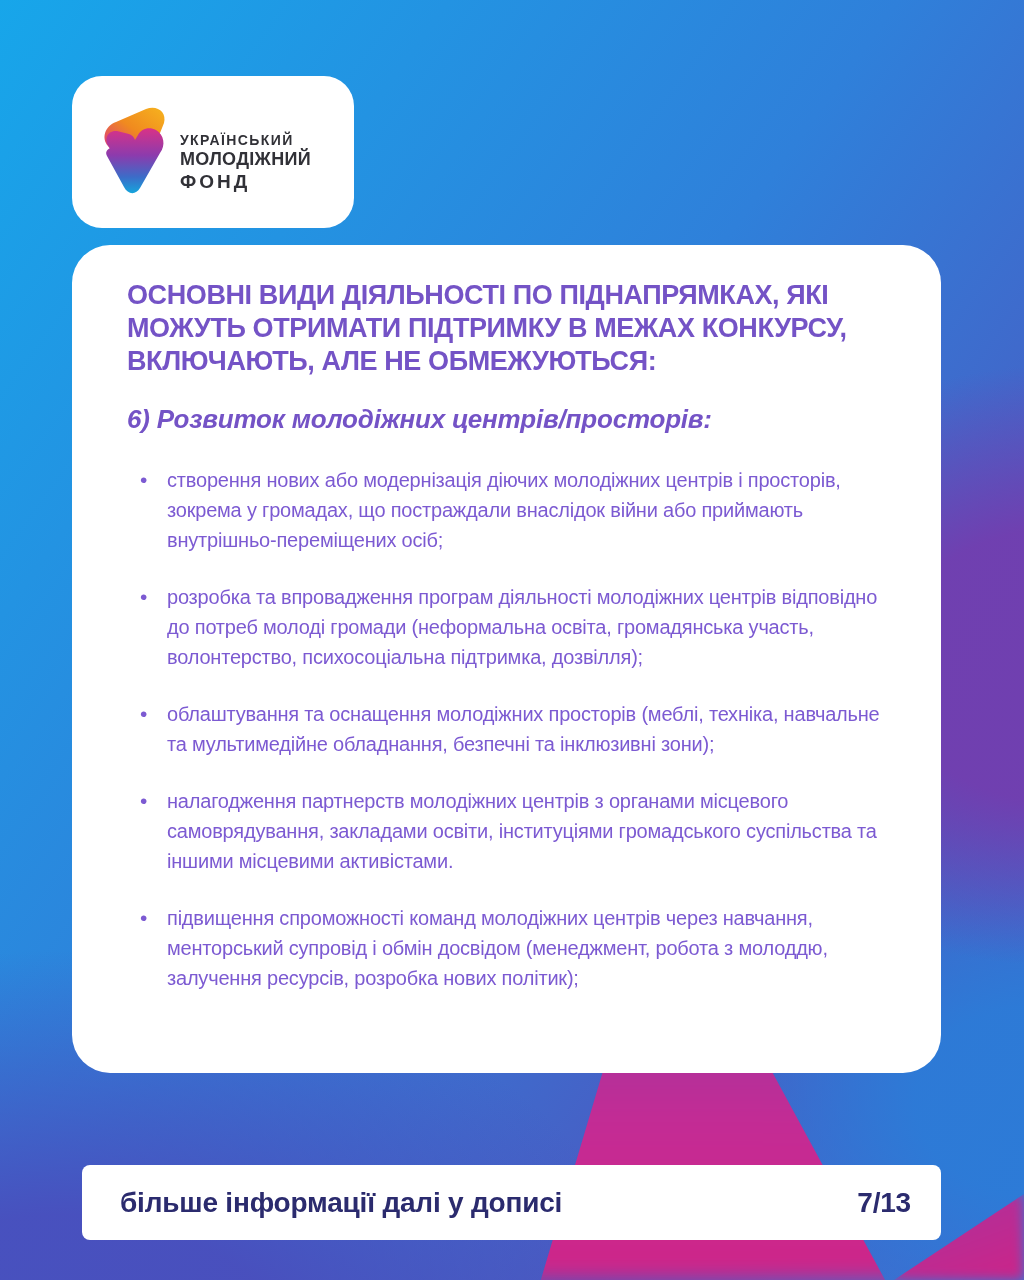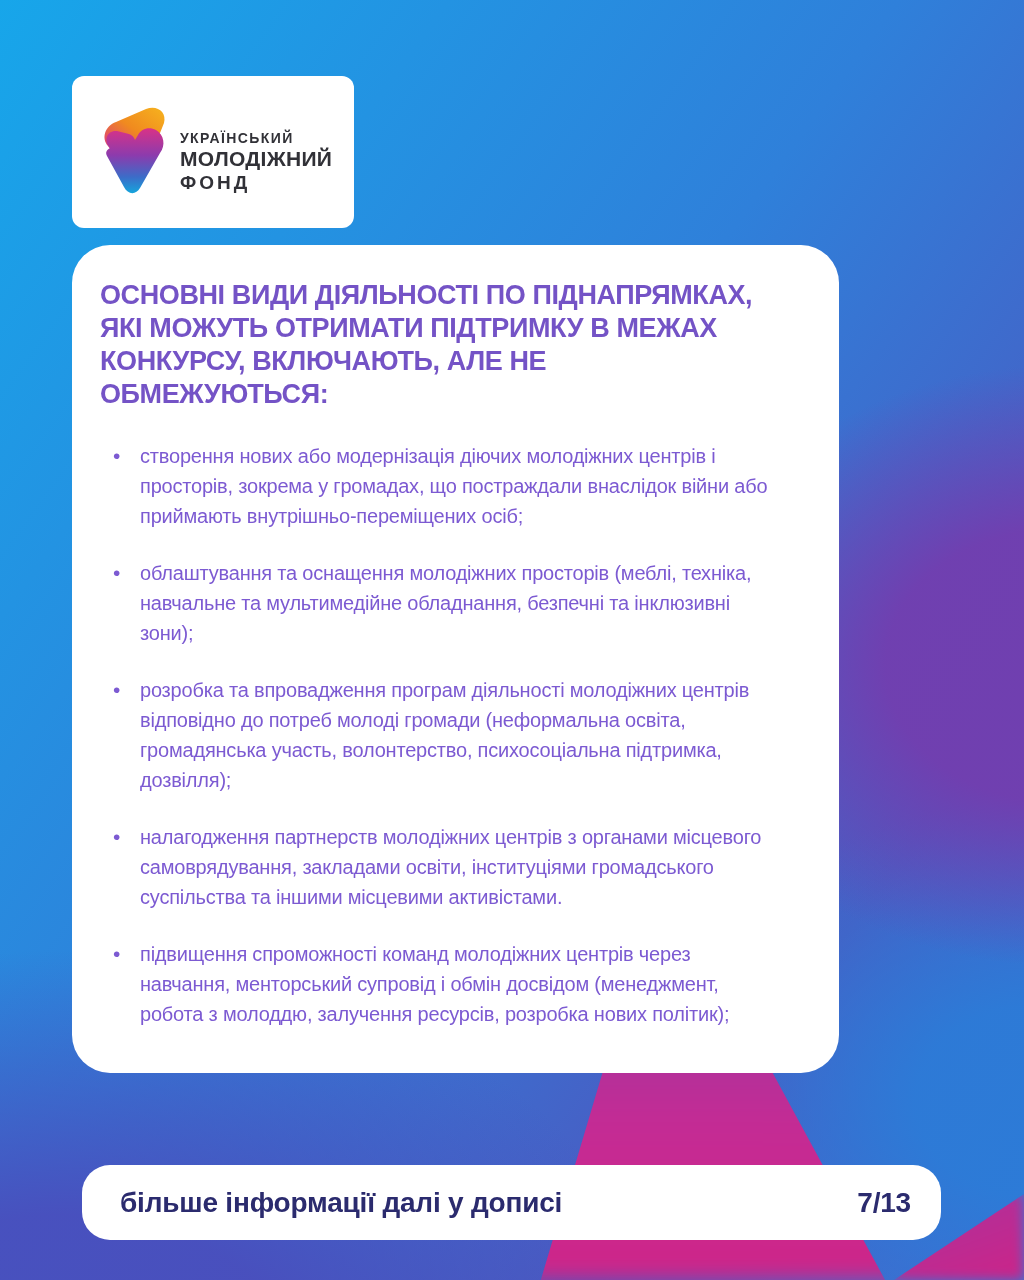--- a/index.html
+++ b/index.html
@@ -24,34 +24,34 @@
   .bg-corner{
     position:absolute; right:0; bottom:0; width:130px; height:86px;
     background:linear-gradient(160deg,#A9339E,#CC2488);
     clip-path:polygon(100% 0%, 100% 100%, 0% 100%);
     filter:blur(6px);
   }
 
   
   .logo-card{
     position:absolute; left:72px; top:76px; width:282px; height:152px;
-    background:#fff; border-radius:12px;
+    background:#fff; border-radius:30px;
     display:flex; align-items:center; padding-left:26px; gap:12px;
   }
   .logo-mark{ width:70px; height:100px; flex:0 0 auto; }
   .logo-text{ margin-top:20px; color:#313137; }
   .logo-line1{ font-size:14px; font-weight:bold; letter-spacing:1.4px; }
-  .logo-line2{ font-size:21px; font-weight:bold; letter-spacing:.3px; margin-top:1px; }
+  .logo-line2{ font-size:18px; font-weight:bold; letter-spacing:.3px; margin-top:1px; }
   .logo-line3{ font-size:19px; font-weight:bold; letter-spacing:3px; margin-top:1px; }
 
   
   .main-card{
-    position:absolute; left:72px; top:245px; width:767px; height:828px;
+    position:absolute; left:72px; top:245px; width:869px; height:828px;
     background:#fff; border-radius:38px;
-    padding:34px 58px 0 28px;
+    padding:34px 58px 0 55px;
   }
   .card-heading{
     color:#7453C6; font-size:27px; font-weight:bold; line-height:1.22;
     letter-spacing:-.4px; text-transform:uppercase;
   }
   .card-subheading{
     color:#7453C6; font-size:26px; font-weight:bold; font-style:italic;
     margin-top:26px; letter-spacing:-.2px;
   }
   .activity-list{ list-style:none; margin-top:30px; }
@@ -60,21 +60,21 @@
     color:#7C5AD2; font-size:20px; line-height:30px; letter-spacing:-.2px;
   }
   .activity-list li::before{
     content:"•"; position:absolute; left:13px; top:0;
     color:#7C5AD2; font-size:21px;
   }
 
   
   .footer-bar{
     position:absolute; left:82px; top:1165px; width:859px; height:75px;
-    background:#fff; border-radius:28px;
+    background:#fff; border-radius:8px;
     display:flex; align-items:center; justify-content:space-between;
     padding:0 30px 0 38px;
     color:#2B2B6E; font-weight:bold; font-size:28px; letter-spacing:-.2px;
   }
 </style>
 </head>
 <body>
 
 <div>
 
@@ -102,24 +102,25 @@
     </svg>
     <div class="logo-text">
       <div class="logo-line1">УКРАЇНСЬКИЙ</div>
       <div class="logo-line2">МОЛОДІЖНИЙ</div>
       <div class="logo-line3">ФОНД</div>
     </div>
   </div>
 
   <div class="main-card">
     <h1 class="card-heading">ОСНОВНІ ВИДИ ДІЯЛЬНОСТІ ПО ПІДНАПРЯМКАХ, ЯКІ МОЖУТЬ ОТРИМАТИ ПІДТРИМКУ В МЕЖАХ КОНКУРСУ, ВКЛЮЧАЮТЬ, АЛЕ НЕ ОБМЕЖУЮТЬСЯ:</h1>
+    <p class="card-subheading">6) Розвиток молодіжних центрів/просторів:</p>
     <ul class="activity-list">
       <li>створення нових або модернізація діючих молодіжних центрів і просторів, зокрема у громадах, що постраждали внаслідок війни або приймають внутрішньо-переміщених осіб;</li>
+      <li>розробка та впровадження програм діяльності молодіжних центрів відповідно до потреб молоді громади (неформальна освіта, громадянська участь, волонтерство, психосоціальна підтримка, дозвілля);</li>
       <li>облаштування та оснащення молодіжних просторів (меблі, техніка, навчальне та мультимедійне обладнання, безпечні та інклюзивні зони);</li>
-      <li>розробка та впровадження програм діяльності молодіжних центрів відповідно до потреб молоді громади (неформальна освіта, громадянська участь, волонтерство, психосоціальна підтримка, дозвілля);</li>
       <li>налагодження партнерств молодіжних центрів з органами місцевого самоврядування, закладами освіти, інституціями громадського суспільства та іншими місцевими активістами.</li>
       <li>підвищення спроможності команд молодіжних центрів через навчання, менторський супровід і обмін досвідом (менеджмент, робота з молоддю, залучення ресурсів, розробка нових політик);</li>
     </ul>
   </div>
 
   <div class="footer-bar">
     <span>більше інформації далі у дописі</span>
     <span>7/13</span>
   </div>
 

